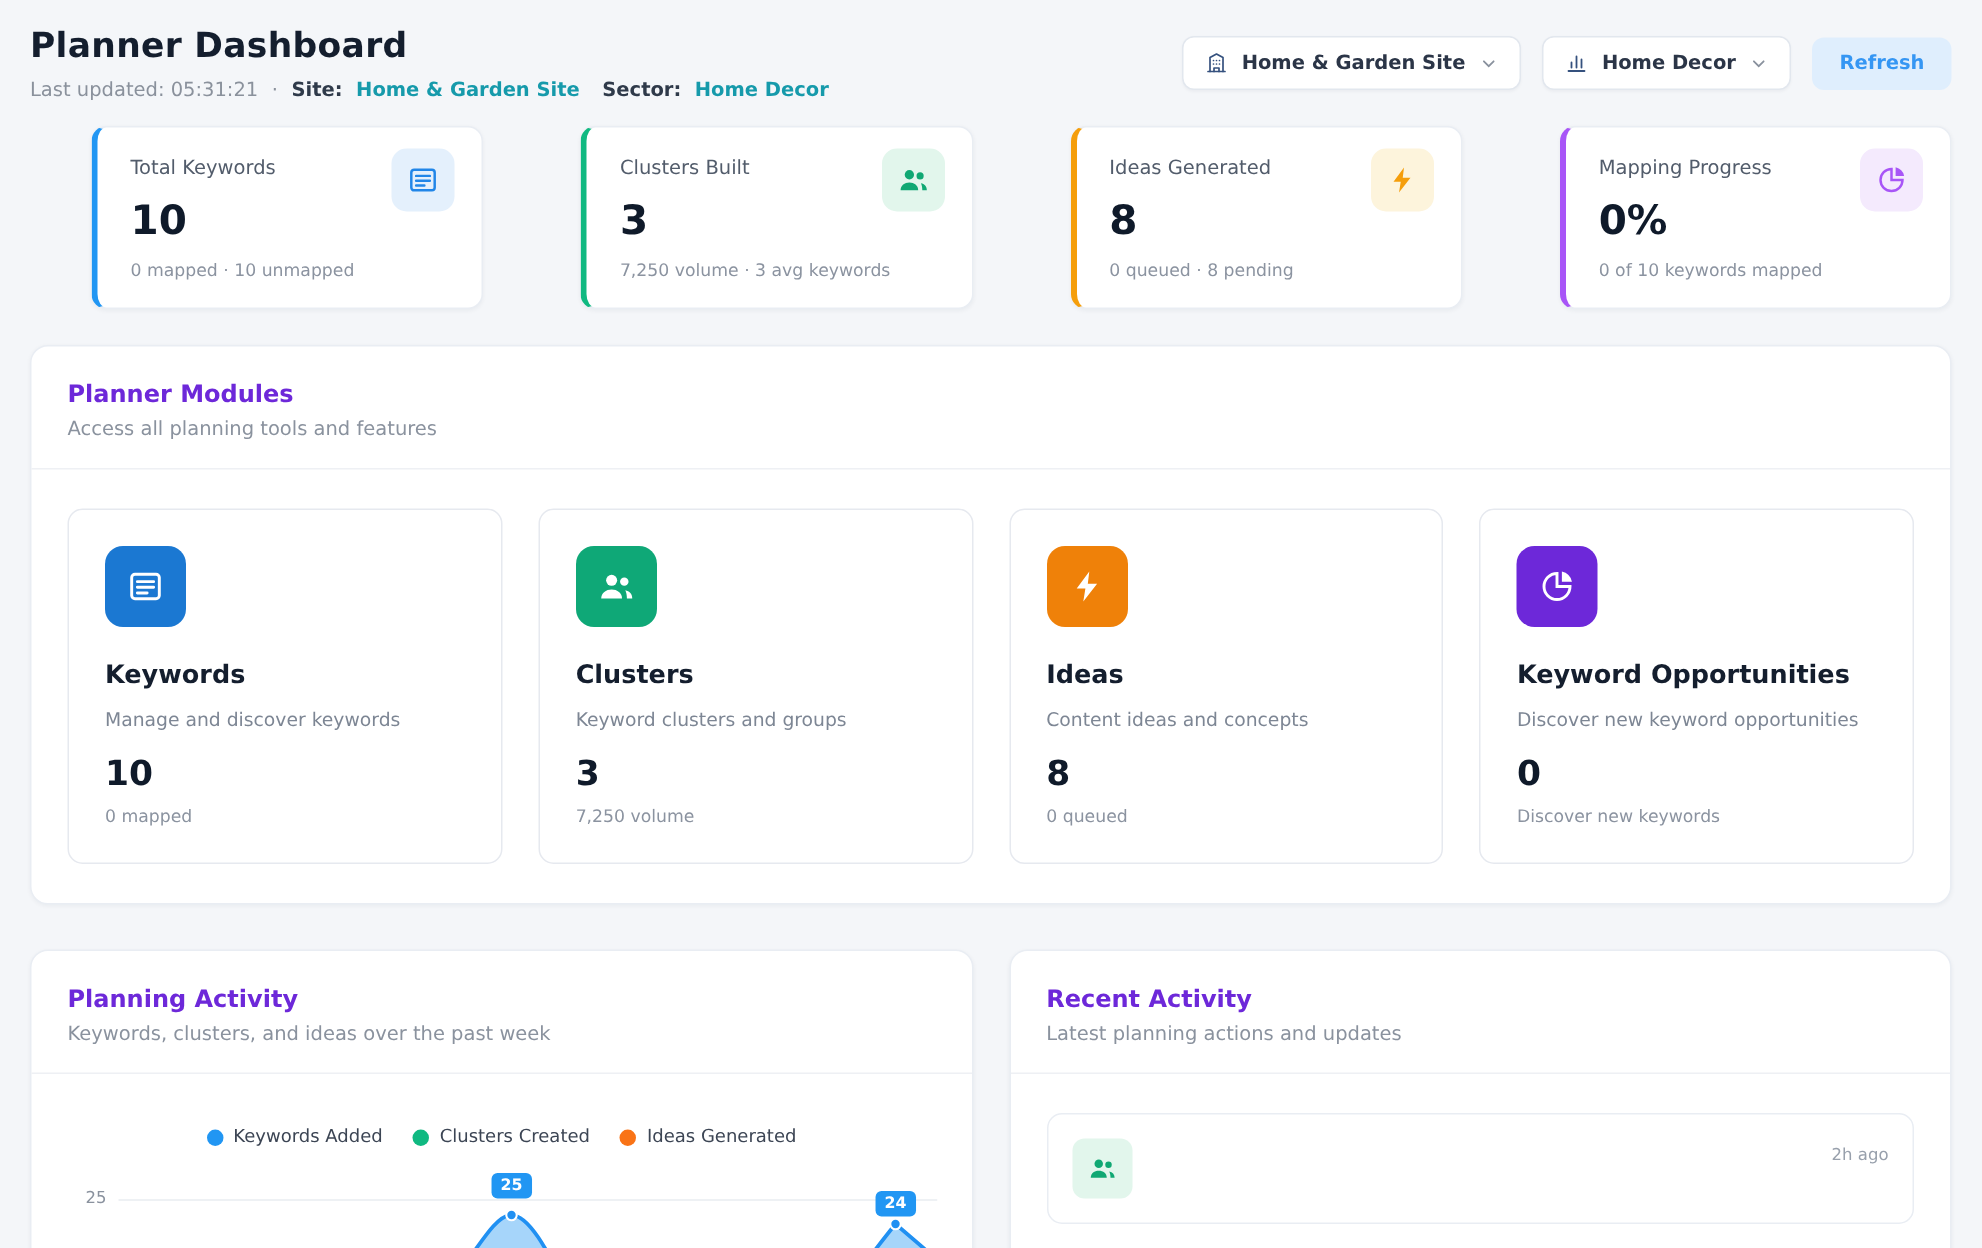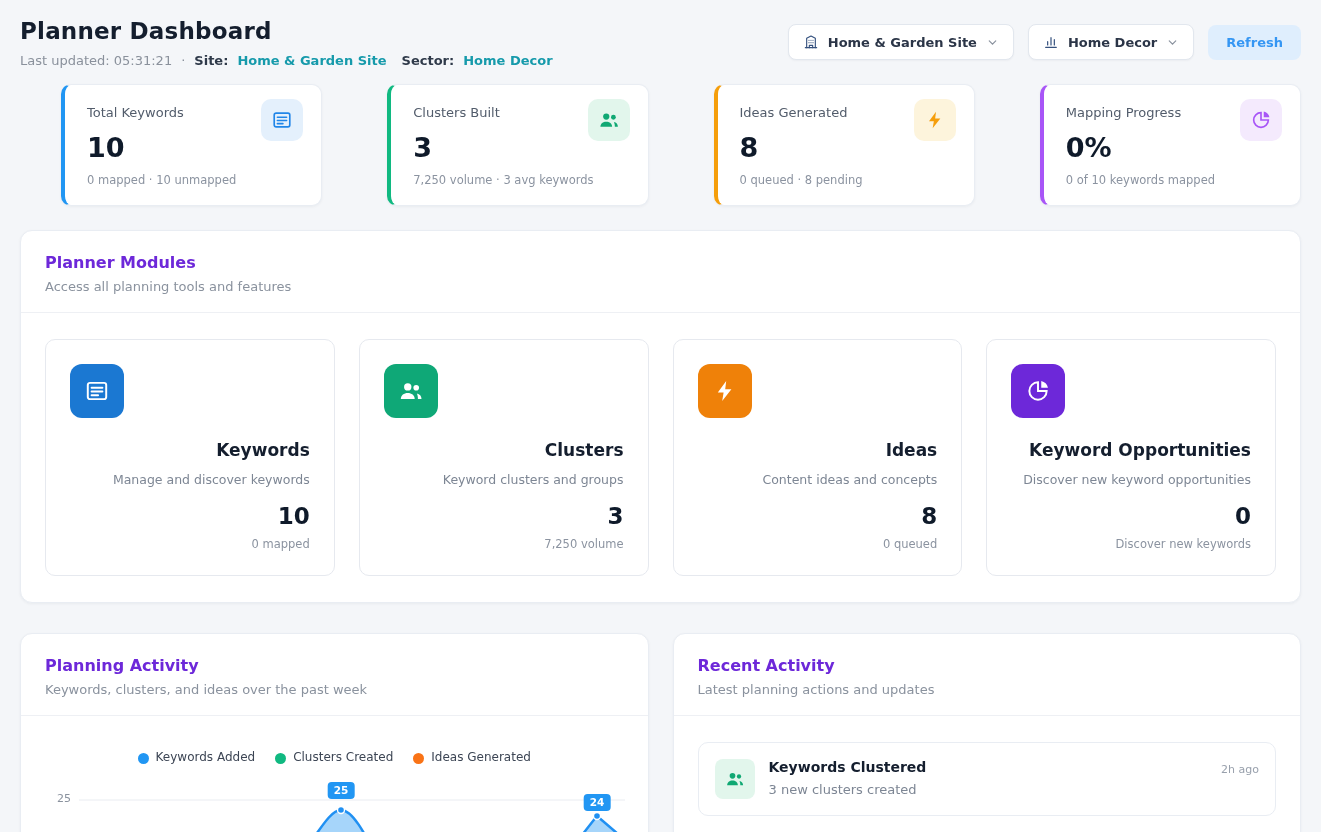--- a/index.html
+++ b/index.html
@@ -50,21 +50,21 @@
   .panel {
     background:#fff; border:1px solid #e9edf3; border-radius:12px;
     box-shadow:0 1px 3px rgba(23,37,63,.05);
   }
   .panel-header { padding:22px 24px 18px; border-bottom:1px solid #eef0f4; }
   .panel-title { font-size:16px; font-weight:700; color:#6d28d9; }
   .panel-sub { margin-top:7px; font-size:13px; color:#8a929e; }
   .modules-panel { margin-bottom:30px; }
 
   
-  .modules { display:grid; grid-template-columns:repeat(4,1fr); gap:24px; padding:26px 24px;text-align:right; }
+  .modules { display:grid; grid-template-columns:repeat(4,1fr); gap:24px; padding:26px 24px; }
   .module-card { border:1px solid #e6e9ef; border-radius:10px; padding:24px; cursor:pointer; background:#fff; }
   .module-icon {
     width:54px; height:54px; border-radius:12px; color:#fff;
     display:flex; align-items:center; justify-content:center;
   }
   .module-title { margin-top:22px; font-size:17px; font-weight:700; color:#141e2e; }
   .module-desc { margin-top:12px; font-size:12.5px; color:#7d8694; white-space:nowrap; overflow:hidden; }
   .module-value { margin-top:16px; font-size:23px; font-weight:700; color:#0f1a2a; }
   .module-detail { margin-top:8px; font-size:11.5px; color:#8b93a0; }
 
@@ -309,23 +309,19 @@
       <div class="recent-body">
         <div class="activity-item">
           <div class="activity-icon" style="background-color: rgb(226, 246, 236); color: rgb(16, 168, 115);">
             <svg width="20" height="20" viewBox="0 0 24 24" fill="currentColor">
                 <circle cx="9" cy="8.2" r="3.4"></circle>
                 <path d="M2.6 19.4c0-3.5 2.9-5.6 6.4-5.6s6.4 2.1 6.4 5.6z"></path>
                 <circle cx="16.8" cy="9" r="2.6"></circle>
                 <path d="M17.4 14.3c2.6.5 4.3 2.2 4.3 5.1h-3.3c0-2-.3-3.7-1-5.1z"></path>
               </svg>
           </div>
-          <div>
-            <div class="activity-title">Keywords Clustered</div>
-            <div class="activity-desc">3 new clusters created</div>
-          </div>
           <div class="activity-time">2h ago</div>
         </div>
       </div>
     </div>
 
   </div>
 </div>
 
 </body></html>

